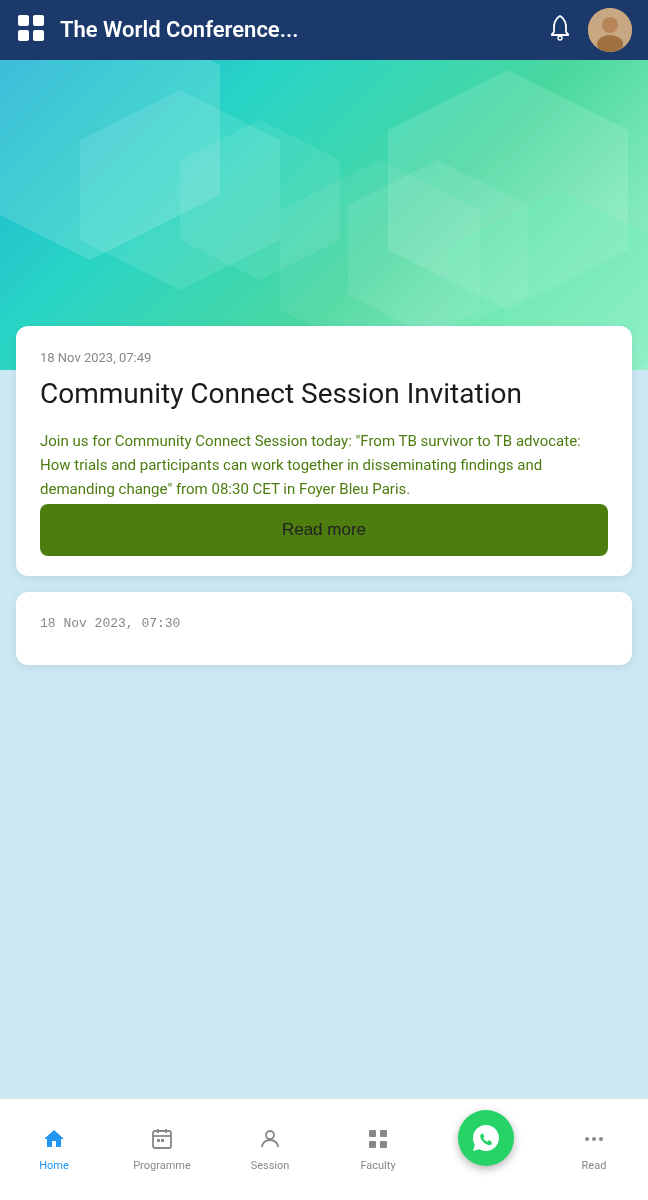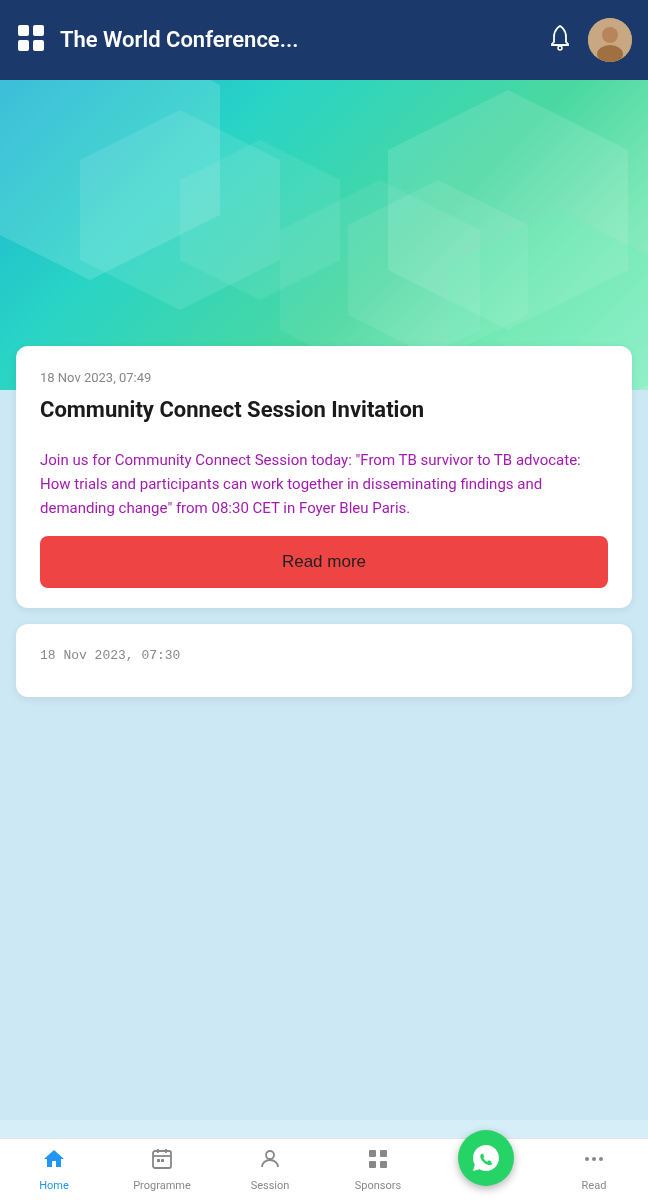--- a/index.html
+++ b/index.html
@@ -11,21 +11,21 @@
       min-height: 1200px;
       overflow-x: hidden;
     }
 
     
     .header {
       background: #1b3a6b;
       display: flex;
       align-items: center;
       padding: 0 16px;
-      height: 80px;
+      height: 60px;
       gap: 14px;
     }
     .header-grid-icon {
       flex-shrink: 0;
     }
     .header-title {
       flex: 1;
       color: white;
       font-size: 22px;
       font-weight: 600;
@@ -151,37 +151,37 @@
       margin-top: -60px;
       position: relative;
       z-index: 2;
     }
     .card-timestamp {
       color: #888;
       font-size: 13px;
       margin-bottom: 10px;
     }
     .card-title {
-      font-size: 22px;
-      font-weight: 700;
+      font-size: 28px;
+      font-weight: 400;
       color: #1a1a1a;
-      margin-bottom: 23px;
+      margin-bottom: 16px;
       line-height: 1.35;
     }
     .card-body {
       font-size: 15px;
-      color: #a21caf;
+      color: #4d7c0f;
       line-height: 1.6;
-      margin-bottom: 16px;
+      margin-bottom: 3px;
     }
     .read-more-btn {
       display: block;
       width: 100%;
       padding: 16px;
-      background: #ef4444;
+      background: #4d7c0f;
       border: none;
       border-radius: 8px;
       font-size: 17px;
       font-weight: 500;
       color: #222;
       cursor: pointer;
       text-align: center;
     }
 
     
@@ -190,21 +190,21 @@
       padding-bottom: 24px;
       font-family: Liberation Mono, monospace;
     }
 
     
     .bottom-nav {
       position: fixed;
       bottom: 0;
       left: 0;
       width: 648px;
-      height: 62px;
+      height: 102px;
       background: white;
       border-top: 1px solid #e5e5e5;
       display: flex;
       align-items: center;
       justify-content: space-around;
     }
     .nav-item {
       display: flex;
       flex-direction: column;
       align-items: center;
@@ -340,21 +340,21 @@
 
   <div class="nav-item">
     <span class="nav-icon">
       <svg width="24" height="24" viewBox="0 0 24 24" fill="#888">
         <rect x="3" y="3" width="7" height="7" rx="1"></rect>
         <rect x="14" y="3" width="7" height="7" rx="1"></rect>
         <rect x="3" y="14" width="7" height="7" rx="1"></rect>
         <rect x="14" y="14" width="7" height="7" rx="1"></rect>
       </svg>
     </span>
-    <span class="nav-label">Sponsors</span>
+    <span class="nav-label">Faculty</span>
   </div>
 
   <div class="nav-item" style="margin-top:-20px;">
     <div class="whatsapp-fab">
       <svg viewBox="0 0 32 32" fill="white">
         <path d="M16 3C8.82 3 3 8.82 3 16c0 2.34.63 4.6 1.82 6.58L3 29l6.58-1.8C11.5 28.38 13.72 29 16 29c7.18 0 13-5.82 13-13S23.18 3 16 3zm6.4 18.4c-.27.76-1.58 1.46-2.18 1.52-.56.06-1.08.28-3.62-.76-3.04-1.22-4.98-4.3-5.13-4.5-.15-.2-1.22-1.62-1.22-3.1 0-1.48.78-2.2 1.06-2.5.27-.3.58-.38.78-.38.2 0 .38.01.55.01.17.01.42-.06.66.5.24.56.82 2 .9 2.14.07.14.12.3.02.48-.1.18-.15.3-.3.45-.14.16-.3.35-.42.47-.14.13-.28.27-.12.53.16.26.72 1.18 1.55 1.91 1.06.94 1.96 1.23 2.22 1.37.26.14.42.12.57-.07.16-.2.66-.77.84-1.03.17-.26.35-.22.58-.13.23.09 1.48.7 1.73.83.26.13.43.2.5.3.06.1.06.56-.22 1.32z"></path>
       </svg>
     </div>
   </div>
 

